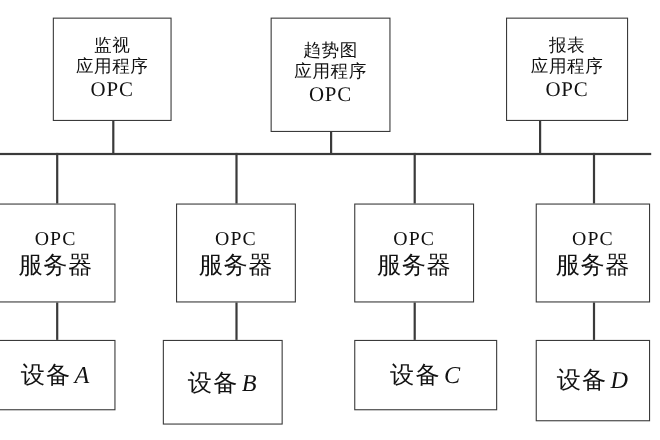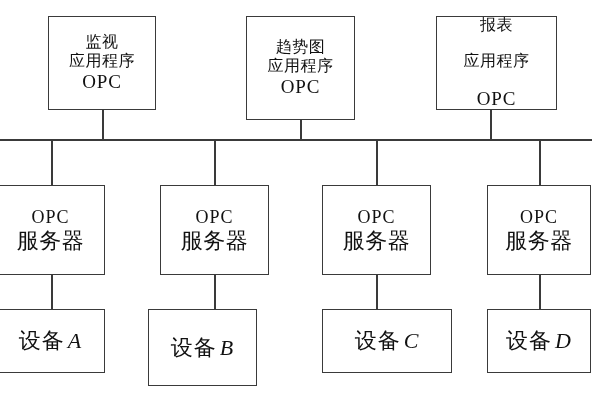--- a/index.html
+++ b/index.html
@@ -87,21 +87,21 @@
     <span class="line">应用程序</span>
     <span class="line latin">OPC</span>
   </div>
 
   <div class="node app-node" style="left:246px; top:16px; width:109px; height:104px;">
     <span class="line">趋势图</span>
     <span class="line">应用程序</span>
     <span class="line latin">OPC</span>
   </div>
 
-  <div class="node app-node" style="left:436px; top:16px; width:121px; height:94px;gap:17px;">
+  <div class="node app-node" style="left:460px; top:16px; width:111px; height:94px;">
     <span class="line">报表</span>
     <span class="line">应用程序</span>
     <span class="line latin">OPC</span>
   </div>
 
   <div class="connector v" style="left:102px; top:110px; height:30px;"></div>
   <div class="connector v" style="left:300px; top:110px; height:30px;"></div>
   <div class="connector v" style="left:490px; top:110px; height:30px;"></div>
 
   <div class="bus" style="left:0px; top:139px; width:592px;"></div>
@@ -141,17 +141,17 @@
   </div>
 
   <div class="node device-node" style="left:148px; top:309px; width:109px; height:77px;">
     <span class="line"><span>设备</span><em>B</em></span>
   </div>
 
   <div class="node device-node" style="left:322px; top:309px; width:130px; height:64px;">
     <span class="line"><span>设备</span><em>C</em></span>
   </div>
 
-  <div class="node device-node" style="left:487px; top:309px; width:104px; height:64px;">
+  <div class="node device-node" style="left:487px; top:309px; width:104px; height:74px;">
     <span class="line"><span>设备</span><em>D</em></span>
   </div>
 
 </div>
 
 </body></html>

